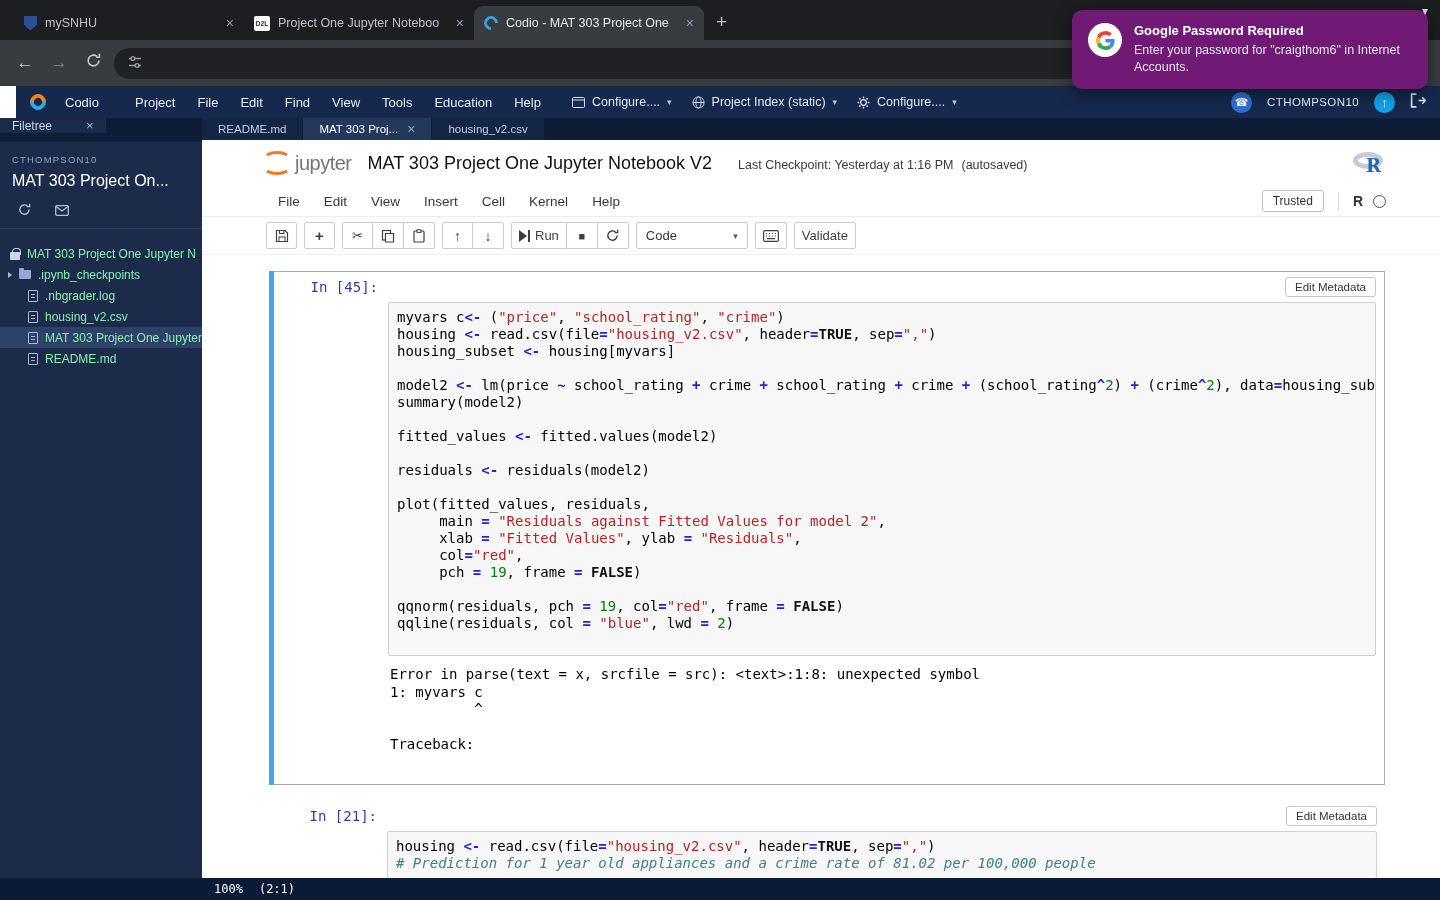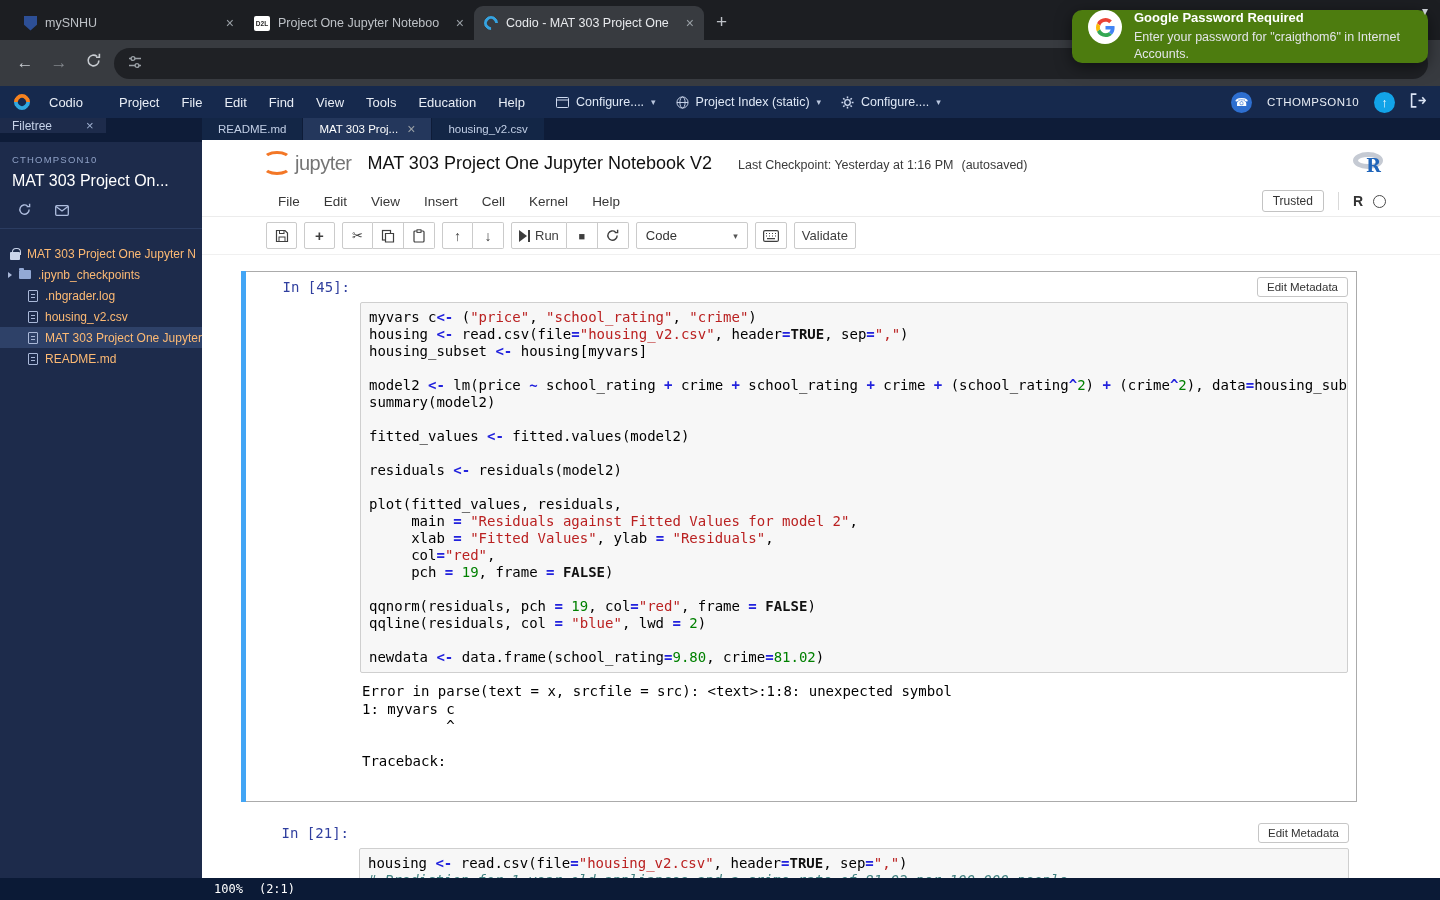--- a/index.html
+++ b/index.html
@@ -17,27 +17,27 @@
 
   .fav-snhu { width:13px; height:15px; background:#2d4f96; clip-path:polygon(0 0,100% 0,100% 62%,50% 100%,0 62%); flex:0 0 auto; }
   .fav-d2l { width:16px; height:15px; background:#fff; border-radius:2px; color:#1c1c1c; font-size:6.5px; font-weight:bold; display:flex; align-items:center; justify-content:center; flex:0 0 auto; }
   .fav-codio { width:14px; height:14px; border-radius:50%; border:3px solid #35a3e0; border-right-color:transparent; transform:rotate(45deg); flex:0 0 auto; }
 
   .toolbar { position:absolute; top:40px; left:0; right:0; height:46px; background:#383b40; display:flex; align-items:center; padding:0 12px; gap:8px; }
   .navbtn { color:#c7cbd0; font-size:17px; width:26px; text-align:center; }
   .navbtn.dim { color:#83878c; }
   .omnibox { flex:1; height:31px; background:#1f2125; border-radius:16px; display:flex; align-items:center; padding:0 14px; gap:10px; color:#dfe1e5; font-size:13.5px; overflow:hidden; white-space:nowrap; }
 
-  .notif { position:absolute; top:10px; right:12px; width:356px; background:#4d7c0f; border-radius:10px; padding:0 16px; display:flex; gap:12px; z-index:50; box-shadow:0 4px 16px rgba(0,0,0,.5); }
+  .notif { position:absolute; top:10px; right:12px; width:356px; background:#701a75; border-radius:10px; padding:13px 16px; display:flex; gap:12px; z-index:50; box-shadow:0 4px 16px rgba(0,0,0,.5); }
   .gcircle { width:34px; height:34px; border-radius:50%; background:#fff; display:flex; align-items:center; justify-content:center; flex:0 0 auto; }
   .notif-title { font-size:13px; font-weight:bold; color:#fff; margin-bottom:4px; }
   .notif-body { font-size:12.5px; color:#e3e5e8; line-height:1.35; }
 
   
-  .codiobar { position:absolute; top:86px; left:0; right:0; height:32px; background:#16294d; display:flex; align-items:center; color:#e8edf5; font-size:13px; padding:0 14px; }
+  .codiobar { position:absolute; top:86px; left:16px; right:0; height:32px; background:#16294d; display:flex; align-items:center; color:#e8edf5; font-size:13px; padding:0 14px; }
   .codio-logo { width:16px; height:16px; border-radius:50%; border:4px solid #f6821f; border-bottom-color:#30a8e0; border-left-color:#30a8e0; transform:rotate(-45deg); margin-right:8px; flex:0 0 auto; }
   .codiobar .brand { margin-right:14px; }
   .codiobar .menu-item { padding:0 11px; }
   .dropgroup { display:flex; align-items:center; gap:7px; margin-left:20px; color:#dfe8f6; font-size:12.5px; }
   .caret { font-size:9px; color:#b9c6de; }
   .codiobar .right { margin-left:auto; display:flex; align-items:center; gap:15px; }
   .circle-ico { width:21px; height:21px; border-radius:50%; display:flex; align-items:center; justify-content:center; color:#fff; font-size:11px; }
   .phone-circle { background:#2e6fd0; }
   .up-circle { background:#12a3e8; font-weight:bold; font-size:13px; }
   .codio-user { font-size:11.5px; letter-spacing:.4px; }
@@ -45,21 +45,21 @@
   
   .sidebar { position:absolute; top:118px; left:0; width:202px; bottom:22px; background:#1d2b4b; color:#dbe3f2; overflow:hidden; }
   .ft-header { height:24px; background:#0e1c38; display:flex; align-items:flex-start; font-size:12px; color:#c6d2e8; }
   .ft-tab { background:#1d2b4b; display:flex; align-items:center; padding:0 12px; gap:34px; }
   .ft-close { color:#9fb0d0; font-size:13px; }
   .proj { padding:12px 12px 6px; }
   .proj .user { font-size:9.5px; letter-spacing:1.2px; color:#8fa1c6; }
   .proj .pname { font-size:16px; color:#fff; margin-top:7px; white-space:nowrap; overflow:hidden; }
   .ft-actions { display:flex; align-items:center; gap:24px; padding:7px 18px 9px; border-bottom:1px solid #2b3c61; color:#aebdde; font-size:13px; }
   .ft-list { padding-top:14px; font-size:12px; }
-  .ft-item { height:21px; display:flex; align-items:center; gap:7px; padding-left:10px; white-space:nowrap; overflow:hidden; color:#fdba74; }
+  .ft-item { height:21px; display:flex; align-items:center; gap:7px; padding-left:10px; white-space:nowrap; overflow:hidden; color:#86efac; }
   .ft-item.child { padding-left:28px; }
   .ft-item.haspad { padding-left:8px; }
   .ft-item.selected { background:#2e4168; }
   .icon-lock { position:relative; width:10px; height:8px; background:#c9d4ea; border-radius:1px; margin-top:4px; flex:0 0 auto; }
   .icon-lock::before { content:""; position:absolute; left:1.5px; top:-4px; width:7px; height:6px; border:1.5px solid #c9d4ea; border-bottom:none; border-radius:4px 4px 0 0; }
   .icon-folder { width:12px; height:9px; background:#93a9d4; border-radius:1px; position:relative; flex:0 0 auto; }
   .icon-folder::before { content:""; position:absolute; top:-2px; left:0; width:5px; height:2px; background:#93a9d4; border-radius:1px 1px 0 0; }
   .icon-arrow { width:0; height:0; border-left:4px solid #a9b8d8; border-top:3.5px solid transparent; border-bottom:3.5px solid transparent; flex:0 0 auto; }
   .icon-file { width:10px; height:12px; border:1px solid #a9b8d8; border-radius:1px; position:relative; flex:0 0 auto; }
   .icon-file::before { content:""; position:absolute; left:2px; top:3px; width:4px; height:1px; background:#a9b8d8; box-shadow:0 3px 0 #a9b8d8; }
@@ -97,21 +97,21 @@
   .tbgroup { display:flex; }
   .tbtn { height:27px; min-width:31px; background:#fff; border:1px solid #cbcbcb; color:#3e3e3e; display:flex; align-items:center; justify-content:center; gap:5px; font-size:13px; padding:0 7px; }
   .tbgroup .tbtn + .tbtn { border-left:none; }
   .tbgroup .tbtn:first-child { border-radius:2px 0 0 2px; }
   .tbgroup .tbtn:last-child { border-radius:0 2px 2px 0; }
   .tbgroup .tbtn:only-child { border-radius:2px; }
   .tsel { height:27px; border:1px solid #cbcbcb; border-radius:2px; background:#fff; display:flex; align-items:center; justify-content:space-between; width:112px; padding:0 9px; font-size:13px; color:#333; }
   .uarr { font-size:14px; font-weight:bold; }
 
   
-  .cells { flex:1; overflow:hidden; padding:16px 0 0 39px; }
+  .cells { flex:1; overflow:hidden; padding:16px 0 0 39px;margin-left:28px; }
   .cell { position:relative; width:1116px; padding:4px 8px 30px 6px; margin-bottom:16px; }
   .cell.selected { border:1px solid #ababab; }
   .cell.selected::before { content:""; position:absolute; left:-1px; top:-1px; bottom:-1px; width:5px; background:#42A5F5; }
   .celltop { display:flex; align-items:center; height:22px; margin-bottom:4px; }
   .prompt { width:106px; text-align:right; font-family:"DejaVu Sans Mono",monospace; font-size:14px; color:#303F9F; padding-right:4px; flex:0 0 auto; }
   .editmeta { margin-left:auto; font-family:"Liberation Sans",sans-serif; font-size:11.5px; color:#333; background:#fff; border:1px solid #c6c6c6; border-radius:3px; padding:3px 9px; }
   .inputarea { margin-left:112px; background:#f7f7f7; border:1px solid #cfcfcf; border-radius:2px; padding:6px 8px; overflow:hidden; }
   .codeline { font-family:"DejaVu Sans Mono",monospace; font-size:14px; line-height:17px; white-space:pre; color:#000; }
   .outputarea { margin-left:112px; padding:10px 2px 0; }
   .outline { font-family:"DejaVu Sans Mono",monospace; font-size:14px; line-height:17.5px; white-space:pre; color:#000; }
@@ -439,21 +439,20 @@
               <div class="codeline">&nbsp;</div>
               <div class="codeline"><span class="tk-p">plot(fitted_values, residuals,</span></div>
               <div class="codeline"><span class="tk-p">     main </span><span class="tk-o">=</span><span class="tk-p"> </span><span class="tk-s">"Residuals against Fitted Values for model 2"</span><span class="tk-p">,</span></div>
               <div class="codeline"><span class="tk-p">     xlab </span><span class="tk-o">=</span><span class="tk-p"> </span><span class="tk-s">"Fitted Values"</span><span class="tk-p">, ylab </span><span class="tk-o">=</span><span class="tk-p"> </span><span class="tk-s">"Residuals"</span><span class="tk-p">,</span></div>
               <div class="codeline"><span class="tk-p">     col</span><span class="tk-o">=</span><span class="tk-s">"red"</span><span class="tk-p">,</span></div>
               <div class="codeline"><span class="tk-p">     pch </span><span class="tk-o">=</span><span class="tk-p"> </span><span class="tk-n">19</span><span class="tk-p">, frame </span><span class="tk-o">=</span><span class="tk-p"> </span><span class="tk-a">FALSE</span><span class="tk-p">)</span></div>
               <div class="codeline">&nbsp;</div>
               <div class="codeline"><span class="tk-p">qqnorm(residuals, pch </span><span class="tk-o">=</span><span class="tk-p"> </span><span class="tk-n">19</span><span class="tk-p">, col</span><span class="tk-o">=</span><span class="tk-s">"red"</span><span class="tk-p">, frame </span><span class="tk-o">=</span><span class="tk-p"> </span><span class="tk-a">FALSE</span><span class="tk-p">)</span></div>
               <div class="codeline"><span class="tk-p">qqline(residuals, col </span><span class="tk-o">=</span><span class="tk-p"> </span><span class="tk-s">"blue"</span><span class="tk-p">, lwd </span><span class="tk-o">=</span><span class="tk-p"> </span><span class="tk-n">2</span><span class="tk-p">)</span></div>
               <div class="codeline">&nbsp;</div>
-              <div class="codeline"><span class="tk-p">newdata </span><span class="tk-o">&lt;-</span><span class="tk-p"> data.frame(school_rating</span><span class="tk-o">=</span><span class="tk-n">9.80</span><span class="tk-p">, crime</span><span class="tk-o">=</span><span class="tk-n">81.02</span><span class="tk-p">)</span></div>
             </div>
             <div class="outputarea">
               <div class="outline">Error in parse(text = x, srcfile = src): &lt;text&gt;:1:8: unexpected symbol</div>
               <div class="outline">1: myvars c</div>
               <div class="outline">          ^</div>
               <div class="outline">&nbsp;</div>
               <div class="outline">Traceback:</div>
             </div>
           </div>
           <div class="cell">

